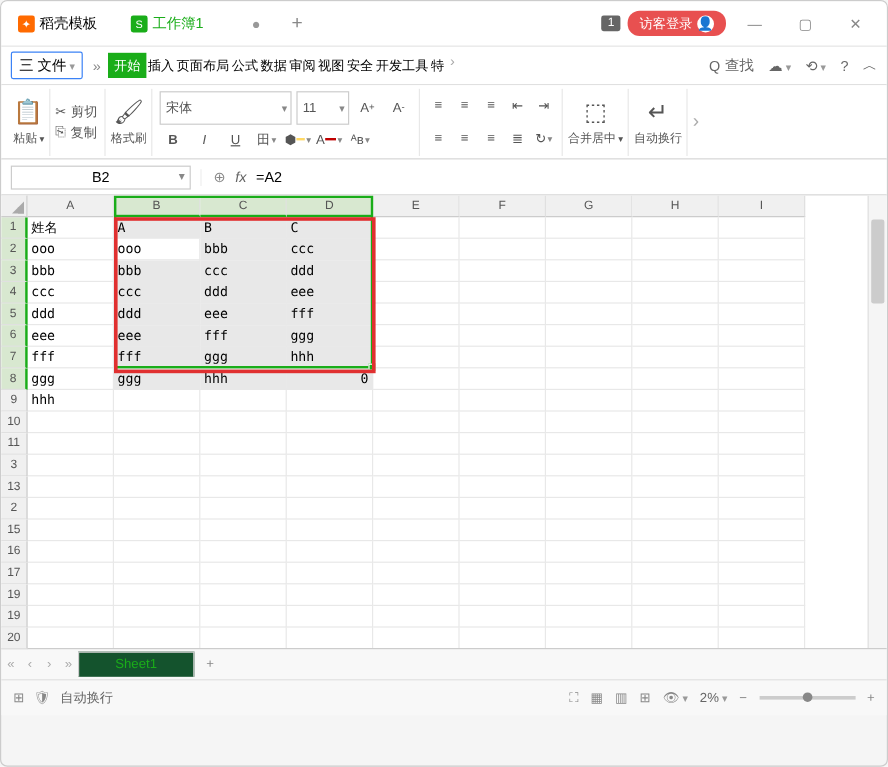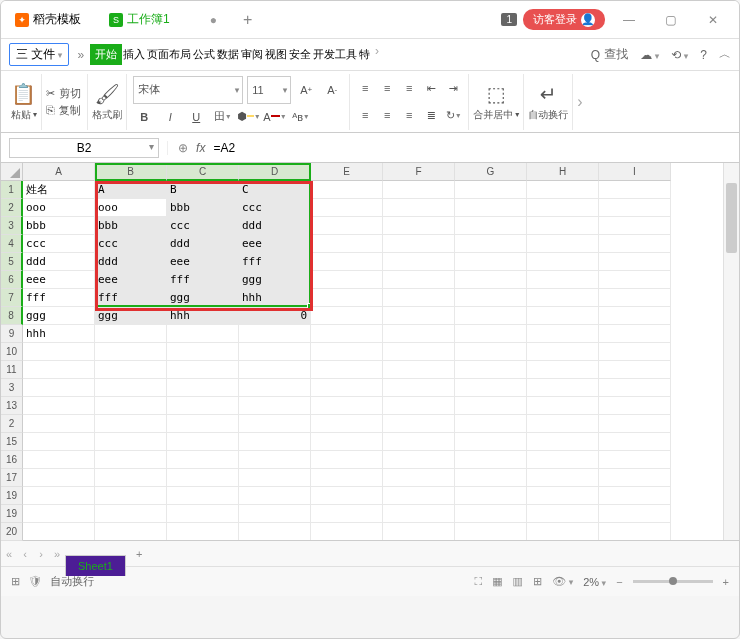--- a/index.html
+++ b/index.html
@@ -56,21 +56,21 @@
 .cell { width: 72px; height: 18px; border-right: 1px solid #e8e8e8; border-bottom: 1px solid #e8e8e8; font-size: 11px; padding: 0 3px; line-height: 17px; font-family: Consolas, monospace; overflow:hidden; }
 .cell.selbg { background: #e8e8e8; }
 .cell.selactive { background: #fff; }
 .sel-border { position: absolute; border: 2px solid #1aad19; pointer-events: none; }
 .sel-handle { position: absolute; width: 6px; height: 6px; background: #1aad19; border: 1px solid #fff; }
 .red-box { position: absolute; border: 3px solid #e03030; pointer-events: none; }
 .vscroll { width: 16px; background: #f5f5f5; border-left: 1px solid #e0e0e0; position: relative; }
 .vscroll-thumb { position: absolute; top: 20px; left: 2px; right: 2px; height: 70px; background: #ccc; border-radius: 2px; }
 .sheetbar { height: 26px; background: #f8f8f8; border-top: 1px solid #ccc; display: flex; align-items: center; font-size: 11px; }
 .sheet-nav { padding: 0 4px; width: 16px; text-align: center; color: #aaa; cursor: pointer; }
-.sheet-tab { padding: 4px 12px; background: #4c1d95; border: 1px solid #ccc; border-bottom: none; color: #1aad19; position: relative; top: 12px; }
+.sheet-tab { padding: 4px 30px; background: #14532d; border: 1px solid #ccc; border-bottom: none; color: #1aad19; position: relative; top: 0px; }
 .sheet-add { padding: 0 10px; color: #888; cursor: pointer; }
 .statusbar { height: 30px; background: #f8f8f8; border-top: 1px solid #e0e0e0; display: flex; align-items: center; padding: 0 10px; font-size: 11px; color: #666; }
 .status-left { display: flex; align-items: center; gap: 8px; }
 .status-right { margin-left: auto; display: flex; align-items: center; gap: 10px; }
 .zoom-slider { width: 80px; height: 3px; background: #ccc; position: relative; }
 .zoom-slider::after { content:""; position:absolute; left:50%; top:-3px; width:8px; height:8px; background:#888; border-radius:50%; transform:translateX(-50%); }
 .sb-ico { color: #888; cursor: pointer; }
 .dd::after { content:" ▾"; font-size:9px; color:#999; }
 .color-bar { display:block; width:14px; height:2px; margin-top:-2px; }
 </style>

